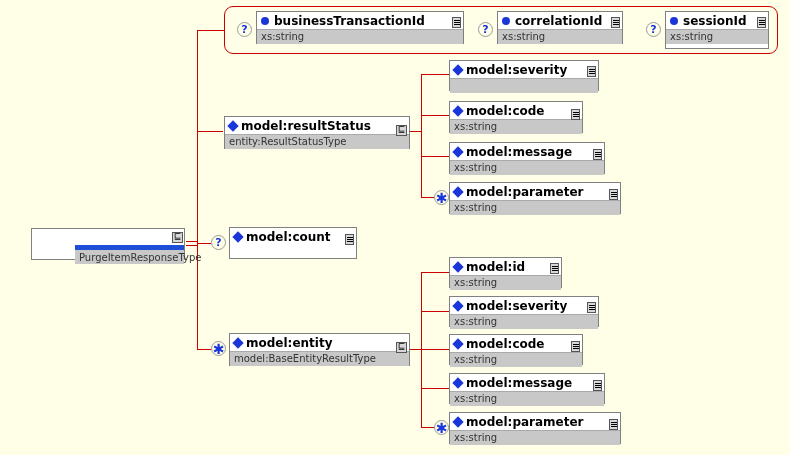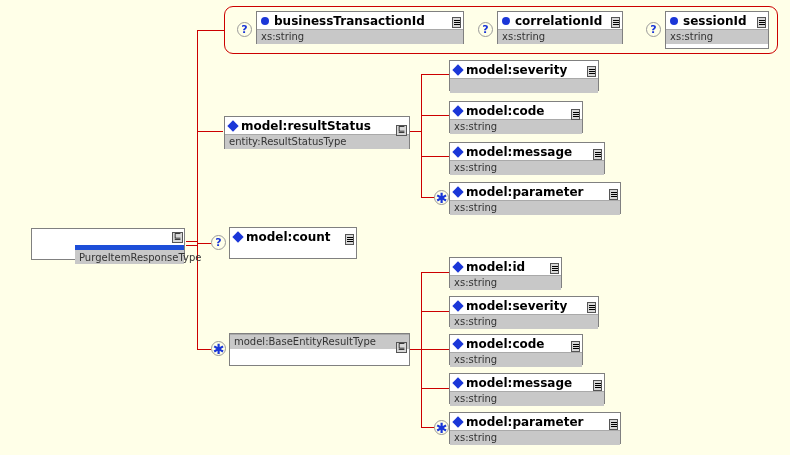--- a/index.html
+++ b/index.html
@@ -326,20 +326,24 @@
     </div>
     <div class="doc-glyph" style="right:2px; top:6px;">
         <i></i>
         <i></i>
         <i></i>
       </div>
   </div>
 
   <div class="occ star" style="left:211px; top:341px;">✱</div>
   <div class="node" style="left:229px; top:333px; width:181px; height:33px;">
+    <div class="row-name">
+      <span class="mk-diamond"></span>
+      <span class="nm">model:entity</span>
+    </div>
     <div class="row-type">model:BaseEntityResultType</div>
     <div class="exp-glyph" style="right:2px; top:8px;"><span>⊑</span></div>
   </div>
 
   <div class="node" style="left:449px; top:257px; width:113px; height:31px;">
     <div class="row-name">
       <span class="mk-diamond"></span>
       <span class="nm">model:id</span>
     </div>
     <div class="row-type">xs:string</div>

